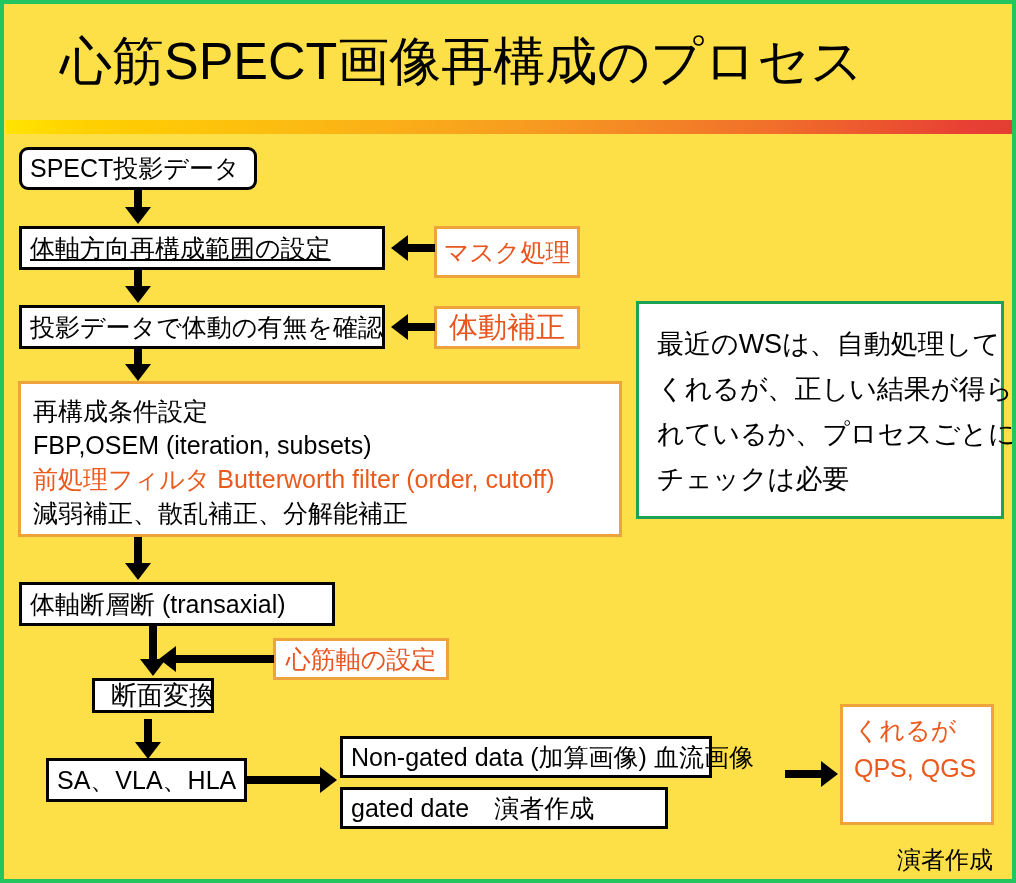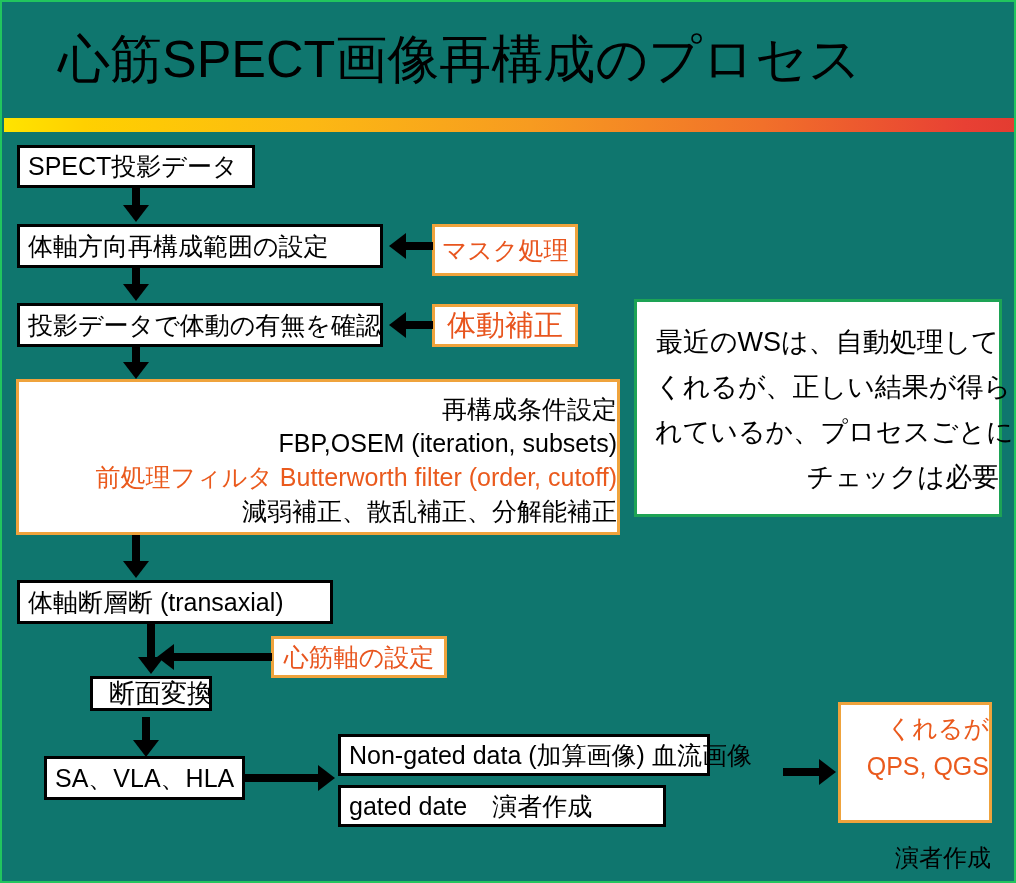--- a/index.html
+++ b/index.html
@@ -7,25 +7,24 @@
     padding: 0;
     background: #ffffff;
   }
   body {
     font-family: "Liberation Sans", "DejaVu Sans", sans-serif;
   }
   #slide {
     position: relative;
     width: 1016px;
     height: 883px;
-    background: #0f766e;
-    border: 2px solid #22c55e;
+    background: #fde047;
+    border: 4px solid #22c55e;
     box-sizing: border-box;
     overflow: hidden;
-    text-align: right;
   }
 
   
   .title {
     position: absolute;
     left: 56px;
     top: 26px;
     font-size: 52px;
     line-height: 62px;
     color: #000000;
@@ -63,22 +62,22 @@
     border: 3px solid #1da355;
     color: #000000;
   }
   .box-label {
     display: block;
     padding: 0 8px;
     white-space: nowrap;
   }
 
   
-  #n-spect      { left: 15px;  top: 143px; width: 238px; height: 43px; font-size: 25px; }
-  #n-range      { left: 15px;  top: 222px; width: 366px; height: 44px; font-size: 25px; }
+  #n-spect      { left: 15px;  top: 143px; width: 238px; height: 43px; font-size: 25px; border-radius: 9px; }
+  #n-range      { left: 15px;  top: 222px; width: 366px; height: 44px; font-size: 25px; text-decoration: underline; }
   #n-motion     { left: 15px;  top: 301px; width: 366px; height: 44px; font-size: 25px; }
 
   #n-recon      { left: 14px;  top: 377px; width: 604px; height: 156px;
                   display: block; padding: 10px 0 0 0; }
   .recon-line {
     display: block;
     font-size: 25px;
     line-height: 34px;
     white-space: nowrap;
     padding-left: 12px;

